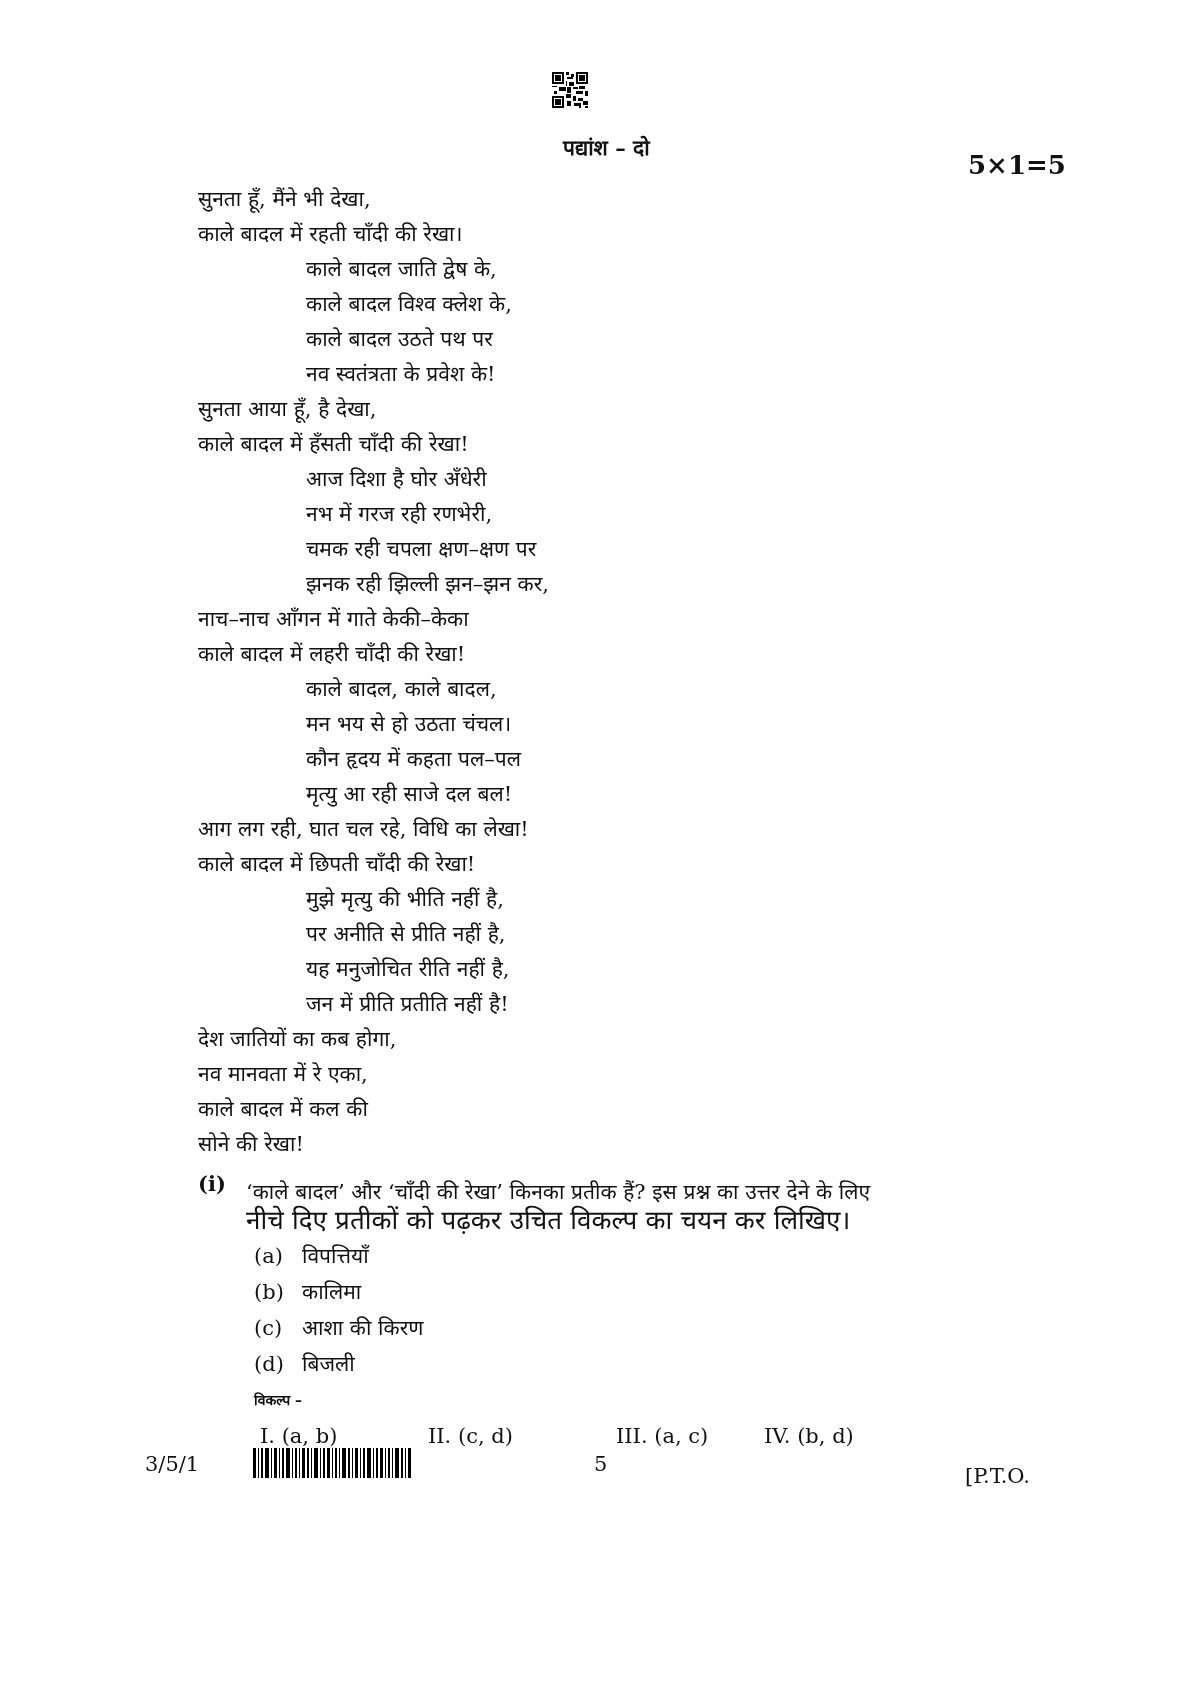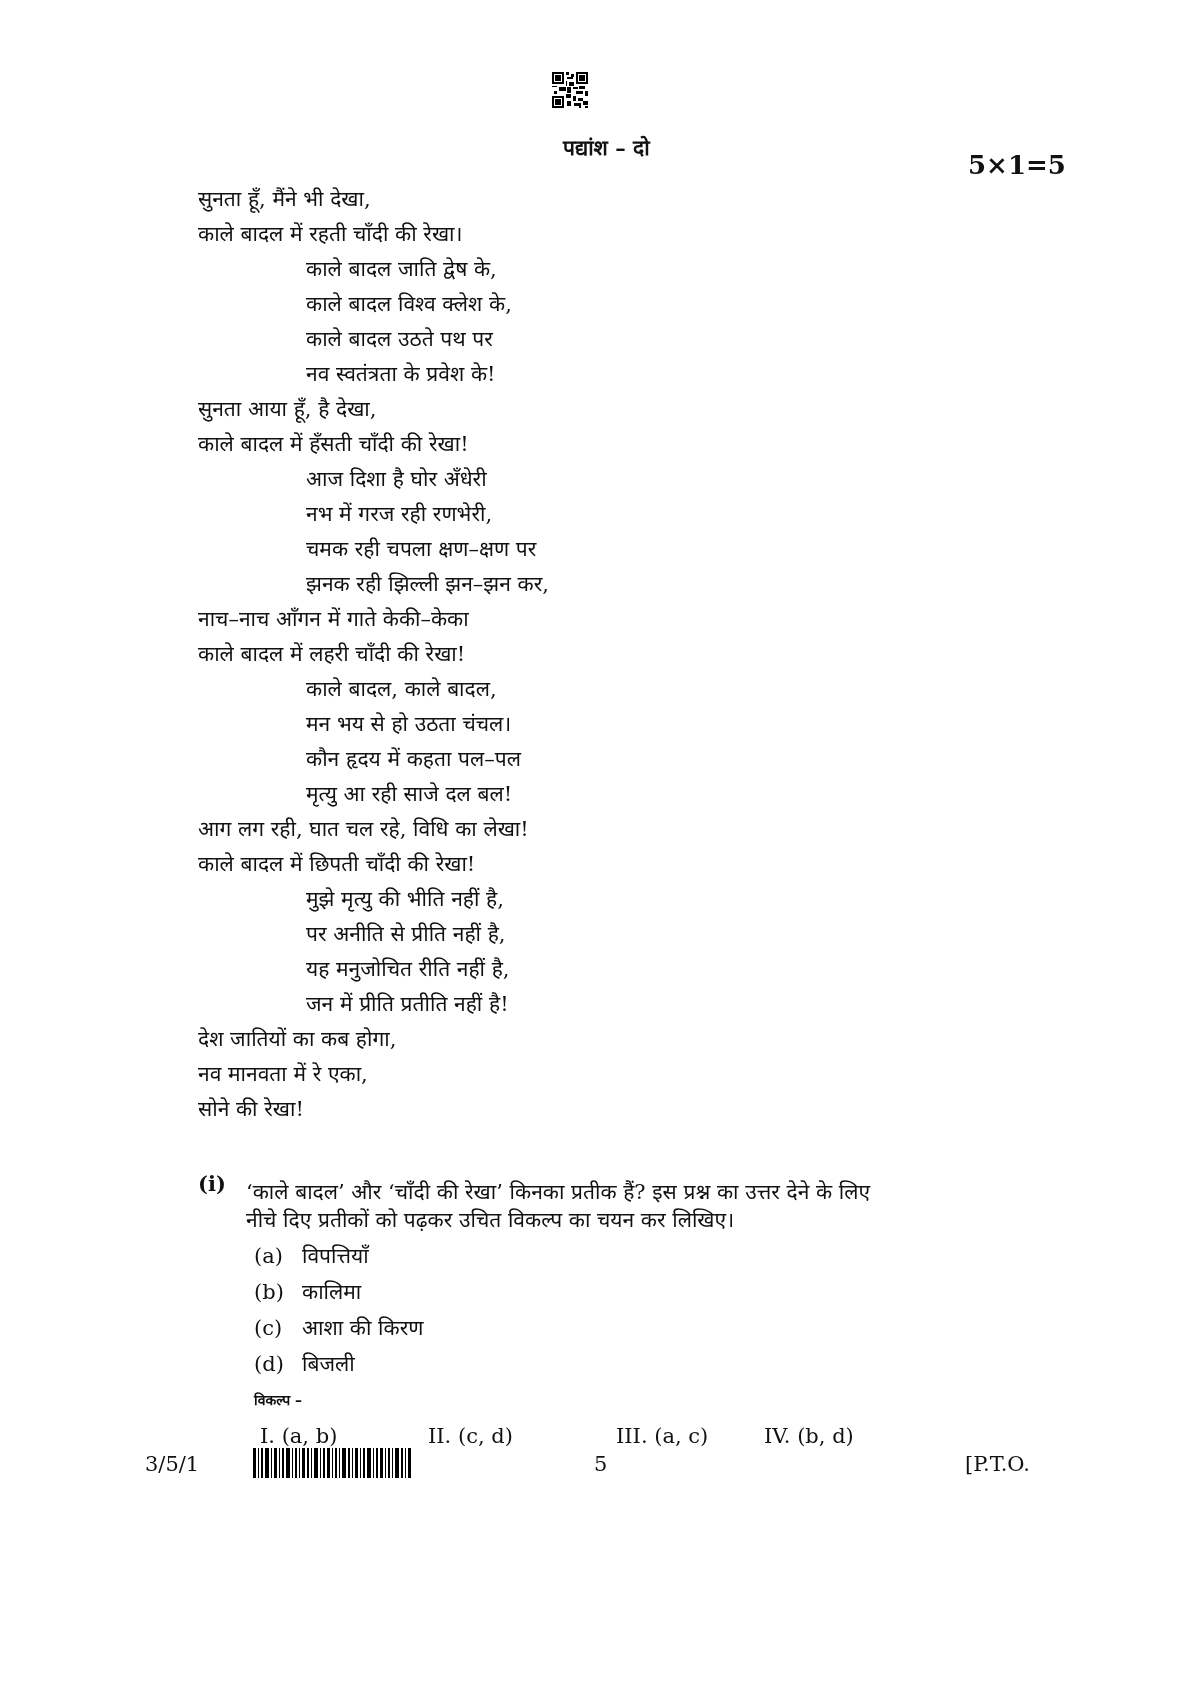--- a/index.html
+++ b/index.html
@@ -9,32 +9,32 @@
   .qr svg { width: 36px; height: 36px; display: block; }
   .section-title { position: absolute; left: 543px; top: 133px; font-size: 21px; font-weight: bold; margin-left: 20px; }
   .marks { position: absolute; left: 968px; top: 150px; font-size: 26px; font-weight: bold; font-family: "DejaVu Serif", serif; }
   .poem { position: absolute; left: 198px; top: 182px; width: 760px; }
   .line { height: 35px; line-height: 35px; font-size: 21px; white-space: nowrap; }
   .line.indent { padding-left: 108px; }
   .question { position: absolute; left: 198px; top: 1166px; width: 800px; }
   .q-row { display: flex; height: 36px; line-height: 36px; font-size: 21px; }
   .q-num { width: 48px; font-weight: bold; font-family: "DejaVu Serif", serif; }
   .q-text { flex: 1; white-space: nowrap; margin-top: 8px; }
-  .q-cont { padding-left: 48px; height: 36px; line-height: 36px; font-size: 21px; white-space: nowrap; }
+  .q-cont { padding-left: 48px; height: 36px; line-height: 36px; font-size: 26px; white-space: nowrap; }
   .opt { padding-left: 56px; height: 36px; line-height: 36px; font-size: 21px; display: flex; }
   .opt-key { width: 48px; font-family: "DejaVu Serif", serif; }
   .vikalp { padding-left: 56px; height: 36px; line-height: 36px; font-size: 14px; font-weight: bold; }
   .choices { position: relative; height: 36px; font-size: 21px; font-family: "DejaVu Serif", serif; }
   .choice { position: absolute; top: 0; line-height: 36px; white-space: nowrap; }
   .footer { position: absolute; top: 1448px; left: 0; width: 1190px; height: 36px; font-family: "DejaVu Serif", serif; font-size: 21px; }
   .code { position: absolute; left: 145px; top: 4px; }
   .barcode { position: absolute; left: 253px; top: 0; width: 160px; height: 30px; }
   .barcode svg { width: 160px; height: 30px; display: block; }
   .page-num { position: absolute; left: 594px; top: 4px; }
-  .pto { position: absolute; left: 965px; top: 4px; }
+  .pto { position: absolute; left: 965px; top: 16px; }
 </style>
 </head>
 <body>
 
 <div class="qr">
   <svg viewBox="0 0 21 21" shape-rendering="crispEdges">
     <rect width="21" height="21" fill="#fff"></rect>
     <g fill="#000">
       <rect x="0" y="0" width="7" height="7"></rect>
         <rect x="1" y="1" width="5" height="5" fill="#fff"></rect>
@@ -93,20 +93,21 @@
   <div class="line indent">कौन हृदय में कहता पल–पल</div>
   <div class="line indent">मृत्यु आ रही साजे दल बल!</div>
   <div class="line">आग लग रही, घात चल रहे, विधि का लेखा!</div>
   <div class="line">काले बादल में छिपती चाँदी की रेखा!</div>
   <div class="line indent">मुझे मृत्यु की भीति नहीं है,</div>
   <div class="line indent">पर अनीति से प्रीति नहीं है,</div>
   <div class="line indent">यह मनुजोचित रीति नहीं है,</div>
   <div class="line indent">जन में प्रीति प्रतीति नहीं है!</div>
   <div class="line">देश जातियों का कब होगा,</div>
   <div class="line">नव मानवता में रे एका,</div>
+  <div class="line">काले बादल में कल की</div>
   <div class="line">सोने की रेखा!</div>
 </div>
 
 <div class="question">
   <div class="q-row">
     <span class="q-num">(i)</span>
     <span class="q-text">‘काले बादल’ और ‘चाँदी की रेखा’ किनका प्रतीक हैं? इस प्रश्न का उत्तर देने के लिए</span>
   </div>
   <div class="q-cont">नीचे दिए प्रतीकों को पढ़कर उचित विकल्प का चयन कर लिखिए।</div>
   <div class="opt">

